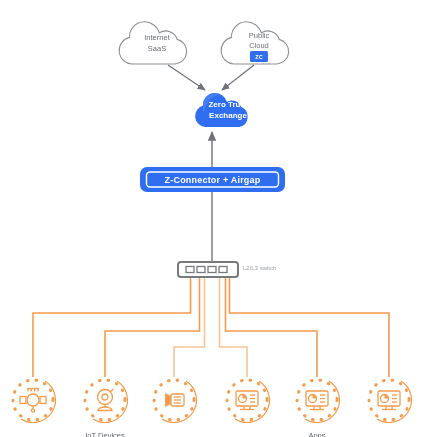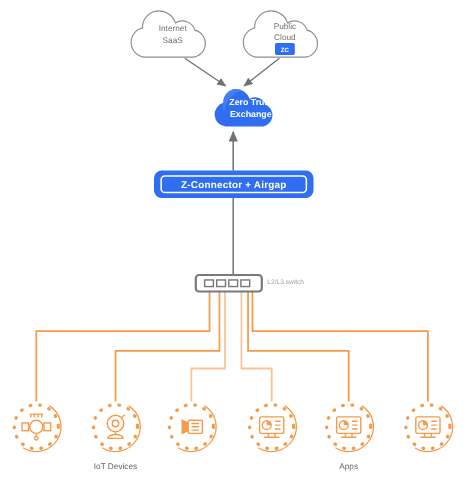--- a/index.html
+++ b/index.html
@@ -3,21 +3,21 @@
 <meta charset="utf-8">
 <style>
   html,body{margin:0;padding:0;}
   body{
     width:426px;height:437px;
     background:#ffffff;
     font-family:"Liberation Sans", sans-serif;
     overflow:hidden;
     position:relative;
   }
-  #stage{position:absolute;left:0;top:0;width:426px;height:347px;}
+  #stage{position:absolute;left:0;top:12px;width:426px;height:347px;}
   svg.layer{position:absolute;left:0;top:0;width:426px;height:437px;overflow:visible;}
 
   .cloud-label{
     font-size:7.5px;fill:#6b6f76;text-anchor:middle;
     font-family:"Liberation Sans", sans-serif;
   }
   .zte-label{
     font-size:8px;fill:#ffffff;text-anchor:middle;font-weight:bold;
     font-family:"Liberation Sans", sans-serif;
   }

